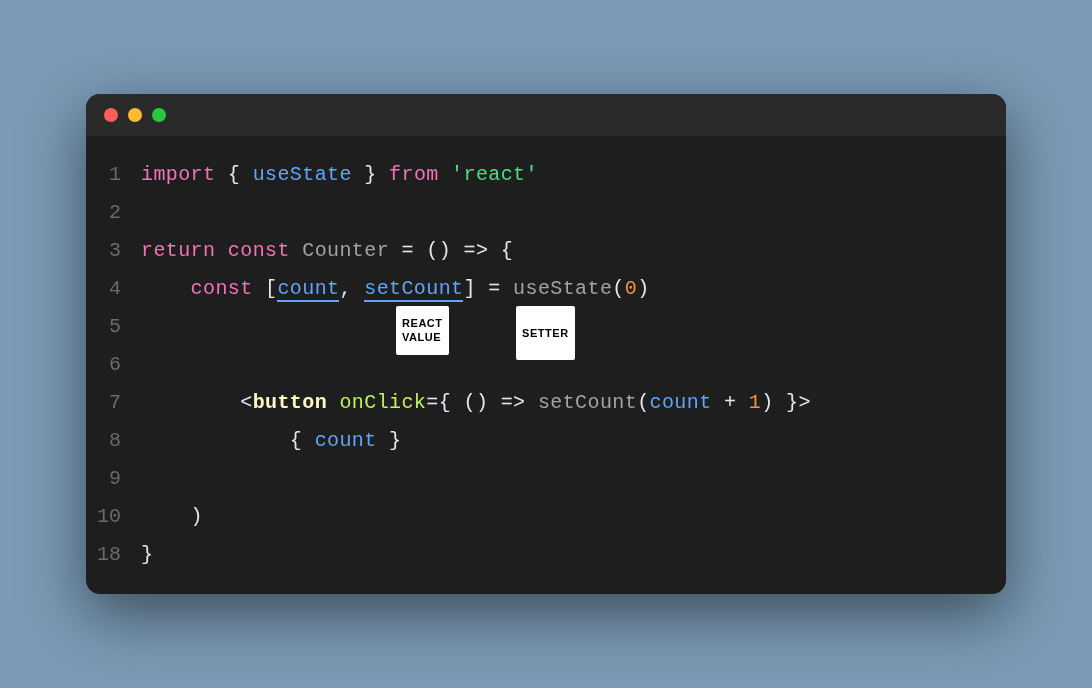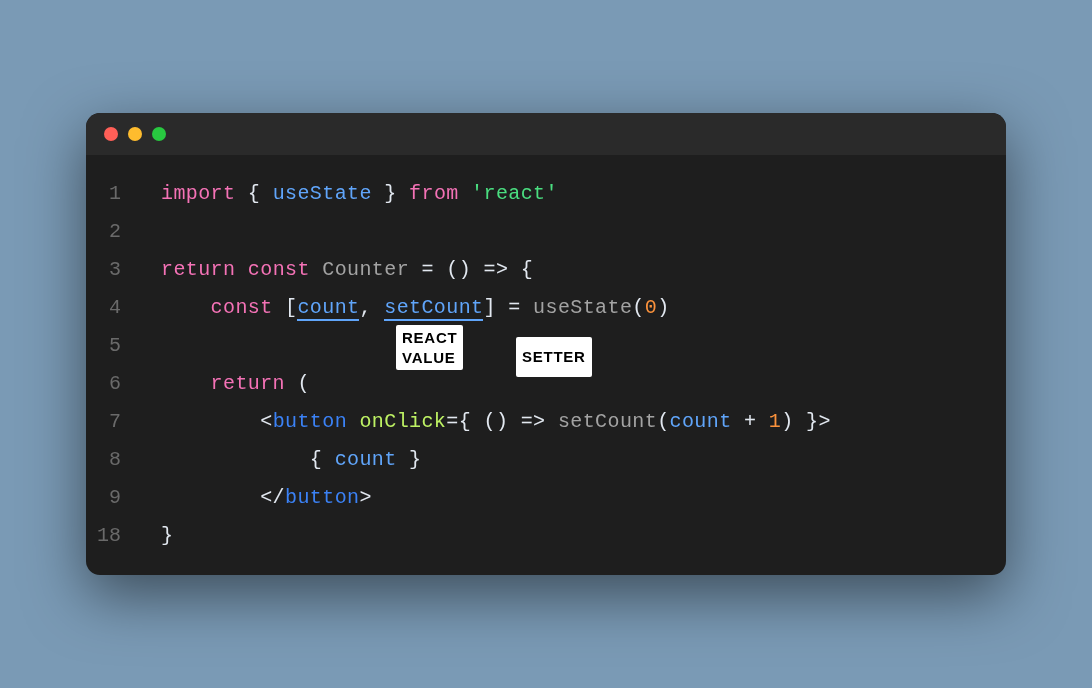--- a/index.html
+++ b/index.html
@@ -63,57 +63,55 @@
       padding-right: 20px;
       flex-shrink: 0;
       user-select: none;
       font-size: 20px;
     }
 
     .line-code {
       flex: 1;
       white-space: pre;
       letter-spacing: 0.02em;
-      margin-left: 20px;
     }
 
     
     .kw-pink { color: #f472b6; }        
     .kw-blue { color: #60a5fa; }        
     .str-green { color: #4ade80; }      
     .fn-yellow { color: #a3a3a3; }      
     .punct { color: #e2e8f0; }          
-    .tag-pink { color: #3b82f6; }       
+    .tag-pink { color: #fef9c3; font-weight: bold; }       
     .attr-blue { color: #bef264; }      
     .num { color: #fb923c; }
 
     
     .tooltip-box {
       display: inline-block;
       background: #ffffff;
       color: #000000;
-      font-size: 15px;
+      font-size: 11px;
       font-weight: bold;
       font-family: Arial, sans-serif;
-      padding: 3px 6px;
+      padding: 10px 6px;
       border-radius: 2px;
       position: absolute;
       letter-spacing: 0.05em;
     }
 
     .tooltip-react-value {
       top: 36px;
       left: 310px;
       line-height: 1.3;
     }
 
     .tooltip-setter {
       top: 36px;
       left: 430px;
-      margin-top: 12px;
     }
 
     
     .underline-count { border-bottom: 2px solid #60a5fa; }
     .underline-setter { border-bottom: 2px solid #60a5fa; }
   </style>
 </head>
 <body>
 
 <div class="window">
@@ -148,38 +146,40 @@
       <div class="tooltip-box tooltip-setter">SETTER</div>
     </div>
 
     <div class="line">
       <span class="line-num">5</span>
       <span class="line-code"> </span>
     </div>
 
     <div class="line">
       <span class="line-num">6</span>
-      <span class="line-code"><span class="punct">    </span><span class="kw-pink">return</span><span class="punct"> (</span></span>
     </div>
 
     <div class="line">
       <span class="line-num">7</span>
       <span class="line-code"><span class="punct">        </span><span class="punct">&lt;</span><span class="tag-pink">button</span><span class="punct"> </span><span class="attr-blue">onClick</span><span class="punct">={ () =&gt; </span><span class="fn-yellow">setCount</span><span class="punct">(</span><span class="kw-blue">count</span><span class="punct"> + </span><span class="num">1</span><span class="punct">) }&gt;</span></span>
     </div>
 
     <div class="line">
       <span class="line-num">8</span>
       <span class="line-code"><span class="punct">            { </span><span class="kw-blue">count</span><span class="punct"> }</span></span>
     </div>
 
     <div class="line">
       <span class="line-num">9</span>
-      <span class="line-code"><span class="punct">        &lt;/</span><span class="tag-pink">button</span><span class="punct">&gt;</span></span>
     </div>
 
+    <div class="line">
+      <span class="line-num">10</span>
+      <span class="line-code"><span class="punct">    )</span></span>
+    </div>
 
     <div class="line">
       <span class="line-num">18</span>
       <span class="line-code"><span class="punct">}</span></span>
     </div>
 
   </div>
 </div>
 
 </body></html>

